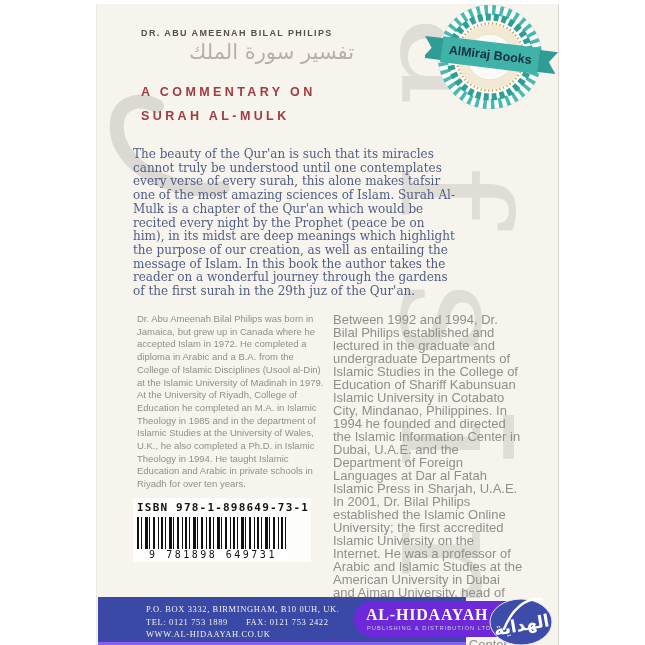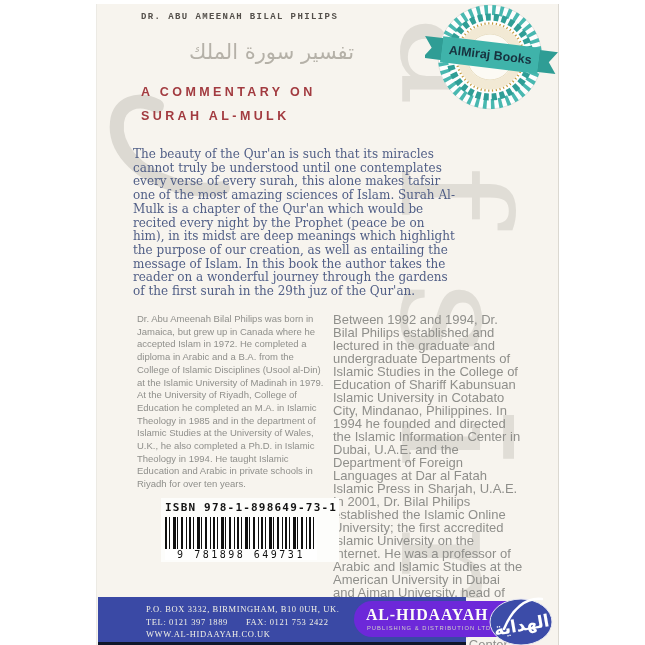--- a/index.html
+++ b/index.html
@@ -3,53 +3,53 @@
 <meta charset="utf-8">
 <style>
   html,body{margin:0;padding:0;background:#ffffff;width:645px;height:645px;overflow:hidden;
     font-family:"Liberation Sans",sans-serif;}
   .stage{position:relative;width:645px;height:645px;background:#ffffff;}
   .cover{position:absolute;left:96px;top:4px;width:461px;height:641px;background:#f7f4ee;
     border-right:1px solid #dbd8d1;border-left:1px solid #eceae4;}
   
   .wm-svg{position:absolute;left:0;top:0;width:461px;height:641px;pointer-events:none;}
   
-  .author{position:absolute;left:44px;top:8px;font-family:Liberation Mono, monospace;
+  .author{position:absolute;left:44px;top:24px;font-family:Liberation Sans, sans-serif;
     font-size:9px;font-weight:700;letter-spacing:1.4px;color:#54504b;}
   .arabic-title{position:absolute;left:44px;top:36px;font-size:21px;color:#b5b1a8;
     font-family:"DejaVu Sans",sans-serif;direction:rtl;margin-left:48px;}
   .title-line{position:absolute;left:44px;font-size:12.5px;font-weight:700;
     letter-spacing:3.4px;color:#a23b40;font-family:"Liberation Sans",sans-serif;}
   .title-1{top:81px;}
   .title-2{top:105px;}
   
   .badge-svg{position:absolute;left:328px;top:-12px;width:133px;height:130px;}
   
   .desc{position:absolute;left:36px;top:144px;width:326px;
     font-family:"DejaVu Serif",serif;font-size:12px;line-height:13.7px;color:#505e86;}
   
   .bio-left{position:absolute;left:40px;top:309px;width:188px;
     font-size:9.5px;line-height:12.7px;color:#8f8f8b;}
   .bio-right{position:absolute;left:236px;top:309px;width:190px;
     font-size:13px;line-height:13px;color:#8f8f8b;}
   
-  .isbn-block{position:absolute;left:36px;top:494px;width:172px;background:#fdfdfb;padding:3px 2px 2px 4px;margin-left:28px;}
+  .isbn-block{position:absolute;left:36px;top:494px;width:172px;background:#fdfdfb;padding:3px 2px 2px 4px;}
   .isbn-label{font-family:"DejaVu Sans Mono",monospace;font-size:11px;font-weight:700;
     letter-spacing:1.2px;color:#141414;white-space:nowrap;}
   .barcode{margin-top:3px;width:152px;height:40px;
     background:repeating-linear-gradient(90deg,
       #101010 0 2px,#ffffff 2px 4px,#101010 4px 5px,#ffffff 5px 8px,
       #101010 8px 11px,#ffffff 11px 12px,#101010 12px 13px,#ffffff 13px 16px,
       #101010 16px 18px,#ffffff 18px 21px,#101010 21px 22px,#ffffff 22px 24px);}
   .barcode-digits{margin-top:-8px;width:152px;text-align:center;
     font-family:"DejaVu Sans Mono",monospace;font-size:10px;letter-spacing:2.5px;
     color:#101010;background:#ffffff;white-space:nowrap;}
   
   .band{position:absolute;left:1px;top:593px;width:368px;height:45px;background:#3a49a5;
-    border-bottom:3px solid #0f172a;}
+    border-bottom:3px solid #8b5cf6;}
   .band-address{position:absolute;left:48px;top:6px;color:#f2f1e6;
     font-family:"Liberation Serif",serif;font-size:8.5px;letter-spacing:0.6px;line-height:12.5px;
     white-space:nowrap;}
   .tel-fax-gap{display:inline-block;width:18px;}
   .pill{position:absolute;left:256px;top:4px;width:172px;height:36px;border-radius:18px;
     background:#6d28d9;}
   .pill-name{position:absolute;left:12px;top:5px;font-family:"Liberation Serif",serif;
     font-size:16px;font-weight:700;letter-spacing:0.8px;color:#fdfdf8;white-space:nowrap;}
   .pill-tagline{position:absolute;left:13px;top:24px;font-size:5.8px;letter-spacing:1px;
     color:#cfcfc8;white-space:nowrap;}
@@ -96,21 +96,21 @@
 
     <div class="isbn-block">
       <div class="isbn-label">ISBN 978-1-898649-73-1</div>
       <div class="barcode"></div>
       <div class="barcode-digits">9 781898 649731</div>
     </div>
 
     <div class="band">
       <div class="band-address">
         <div>P.O. BOX 3332, BIRMINGHAM, B10 0UH, UK.</div>
-        <div><span>TEL: 0121 397 1889</span><span class="tel-fax-gap"></span><span>FAX: 0121 753 2422</span></div>
+        <div><span>TEL: 0121 753 1889</span><span class="tel-fax-gap"></span><span>FAX: 0121 753 2422</span></div>
         <div>WWW.AL-HIDAAYAH.CO.UK</div>
       </div>
       <div class="pill">
         <div class="pill-name">AL-HIDAAYAH</div>
         <div class="pill-tagline">PUBLISHING &amp; DISTRIBUTION LTD</div>
       </div>
       <svg class="logo-oval-svg" viewBox="0 0 70 56">
         <ellipse cx="35" cy="31" rx="31" ry="23" fill="#3c4ca8" stroke="#e9e9f2" stroke-width="1"></ellipse>
         <path d="M 18,38 C 26,18 40,6 56,8" fill="none" stroke="#ffffff" stroke-width="2.5" stroke-linecap="round"></path>
         <text x="35" y="40" text-anchor="middle" direction="rtl" font-family="DejaVu Sans, sans-serif" font-size="17" font-weight="bold" fill="#ffffff" transform="rotate(-10 35 31)">الهداية</text>

